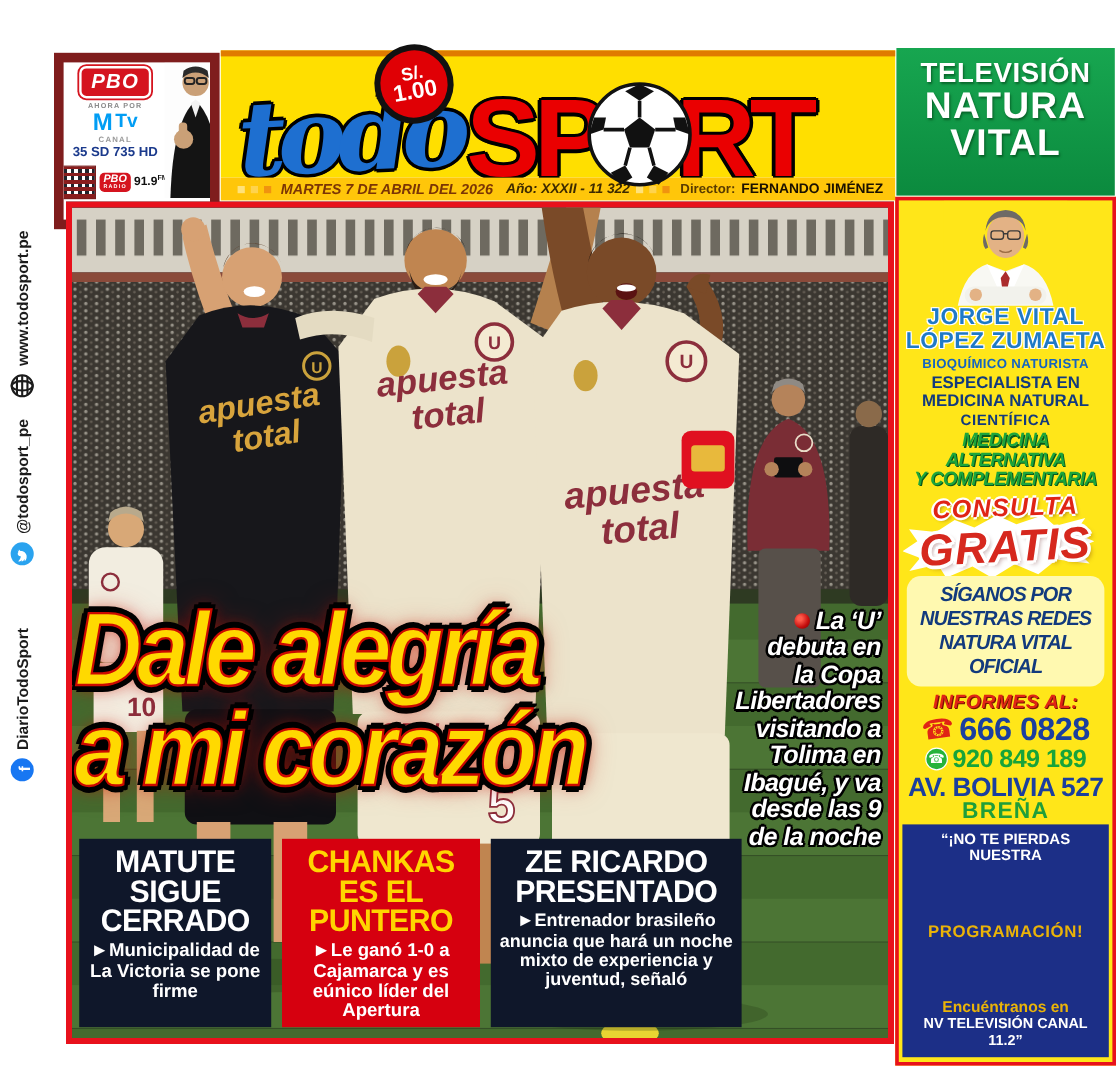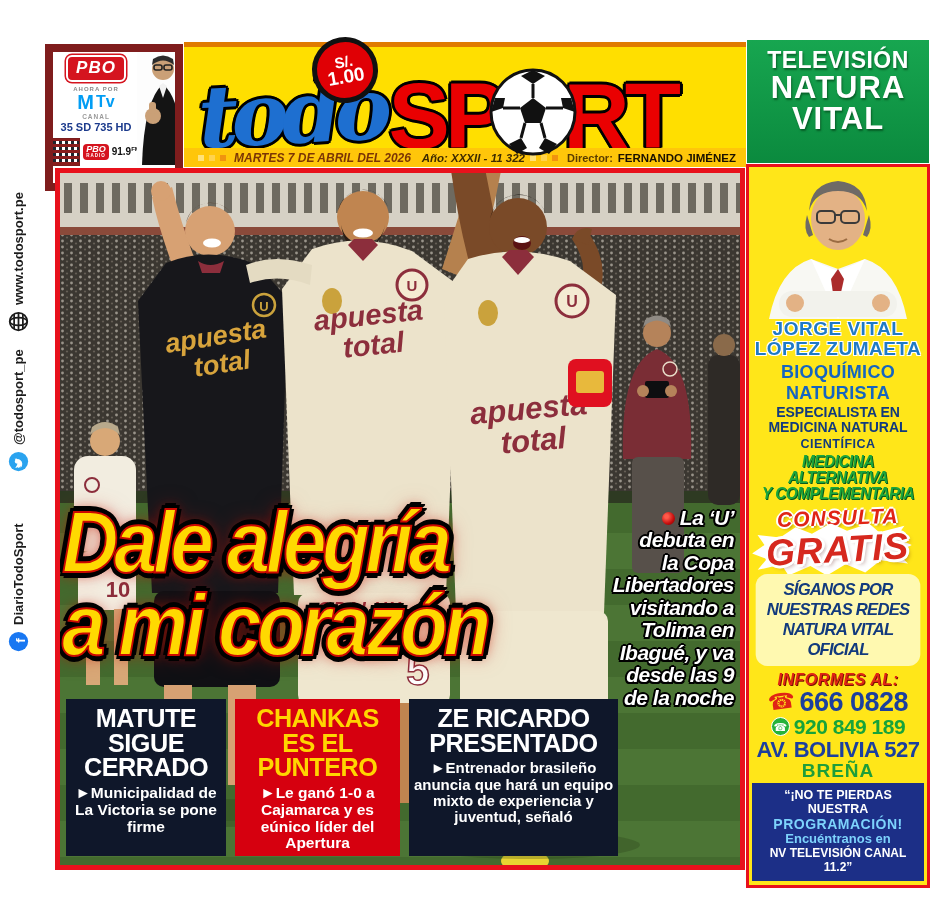--- a/index.html
+++ b/index.html
@@ -108,21 +108,21 @@
   .s3 .story-title { font-size:26px; }
   .story-body { font-weight:bold; font-size:15.5px; line-height:1.08; margin-top:5px; }
   .s3 .story-body { font-size:15px; }
 
   
   .ad-col { left:746px; top:164px; width:184px; height:724px; background:#ffe619;
             border:3px solid #e8111c; overflow:hidden; text-align:center; }
   .ad-inner { display:flex; flex-direction:column; align-items:center; height:100%; padding:0 2px; }
   .doc-name { font-size:19px; font-weight:900; color:#1f7ac6; line-height:1.05; letter-spacing:.5px;
               text-shadow:-1px -1px #fff,1px -1px #fff,-1px 1px #fff,1px 1px #fff; }
-  .cred1 { font-size:18px; font-weight:900; color:#1565c0; margin-top:3px; letter-spacing:.3px; }
+  .cred1 { font-size:11px; font-weight:900; color:#1565c0; margin-top:3px; letter-spacing:.3px; }
   .cred2 { font-size:14px; font-weight:900; color:#123a7d; line-height:1.1; white-space:pre-line; margin-top:1px; }
   .cred3 { font-size:12.5px; font-weight:900; color:#123a7d; margin-top:1px; letter-spacing:.5px; }
   .spec  { font-size:16px; font-weight:900; font-style:italic; color:#1ca53c; line-height:1.0;
            white-space:pre-line; margin-top:3px; letter-spacing:-.5px; transform:scaleX(.96);
            text-shadow:1px 1px 0 #0a5a1c; }
   .consulta { font-size:21px; font-weight:900; font-style:italic; color:#e02415; margin-top:4px;
               letter-spacing:1px; transform:rotate(-2deg);
               text-shadow:-2px 0 #fff,2px 0 #fff,0 -2px #fff,0 2px #fff,2px 2px 3px rgba(60,0,0,.4); }
   .gratis { position:relative; font-size:37px; font-weight:900; font-style:italic; color:#d6281e;
             letter-spacing:1px; line-height:1; margin-top:1px; transform:rotate(-3deg);
@@ -138,21 +138,21 @@
   .phone1 { font-size:27px; font-weight:900; color:#1b3f9e; letter-spacing:-.5px; }
   .phone2 { font-size:21px; font-weight:900; color:#17a33a; letter-spacing:-.5px; }
   .tel-icon { color:#e02415; font-size:22px; transform:rotate(-8deg); }
   .wa-icon { width:19px; height:19px; border-radius:50%; background:#25b33a; color:#fff;
              font-size:11px; line-height:19px; text-align:center; border:1.5px solid #fff; }
   .addr1 { font-size:22px; font-weight:900; color:#1b3f9e; letter-spacing:-.5px; margin-top:2px; line-height:1; }
   .addr2 { font-size:19px; font-weight:900; color:#1f9e3a; letter-spacing:1px; line-height:1.05; }
   .tvpromo { margin-top:auto; margin-bottom:4px; width:172px; background:#1c2f87; padding:5px 2px 6px;
              line-height:1.15; }
   .p-white { color:#fff; font-size:12.5px; font-weight:900; }
-  .p-yellow { color:#7dd3fc; font-weight:900; }
+  .p-yellow { color:#eab308; font-weight:900;margin-top:48px; }
   .p2 { font-size:14px; letter-spacing:.5px; }
   .p3 { font-size:13px; }
   .p4 { font-size:12px; }
 </style>
 </head>
 <body>
 
 <div id="page">
 
   <div class="social-item" style="top:332px;">
@@ -416,21 +416,21 @@
         </div>
         <div class="story red s2">
           <div class="story-title">CHANKAS
 ES EL
 PUNTERO</div>
           <div class="story-body">►Le ganó 1-0 a Cajamarca y es eúnico líder del Apertura</div>
         </div>
         <div class="story blue s3">
           <div class="story-title">ZE RICARDO
 PRESENTADO</div>
-          <div class="story-body">►Entrenador brasileño anuncia que hará un equipo mixto de experiencia y juventud, señaló</div>
+          <div class="story-body">►Entrenador brasileño anuncia que hará un noche mixto de experiencia y juventud, señaló</div>
         </div>
       </div>
     </div>
   </div>
 
   <div class="abs ad-col">
     <div class="ad-inner">
       <svg width="178" height="152" viewBox="0 0 178 152">
         <rect width="178" height="152" fill="#ffe619"></rect>
         <path d="M20 152 Q30 102 62 92 L89 102 116 92 Q148 102 158 152 Z" fill="#f8f8f3"></path>

